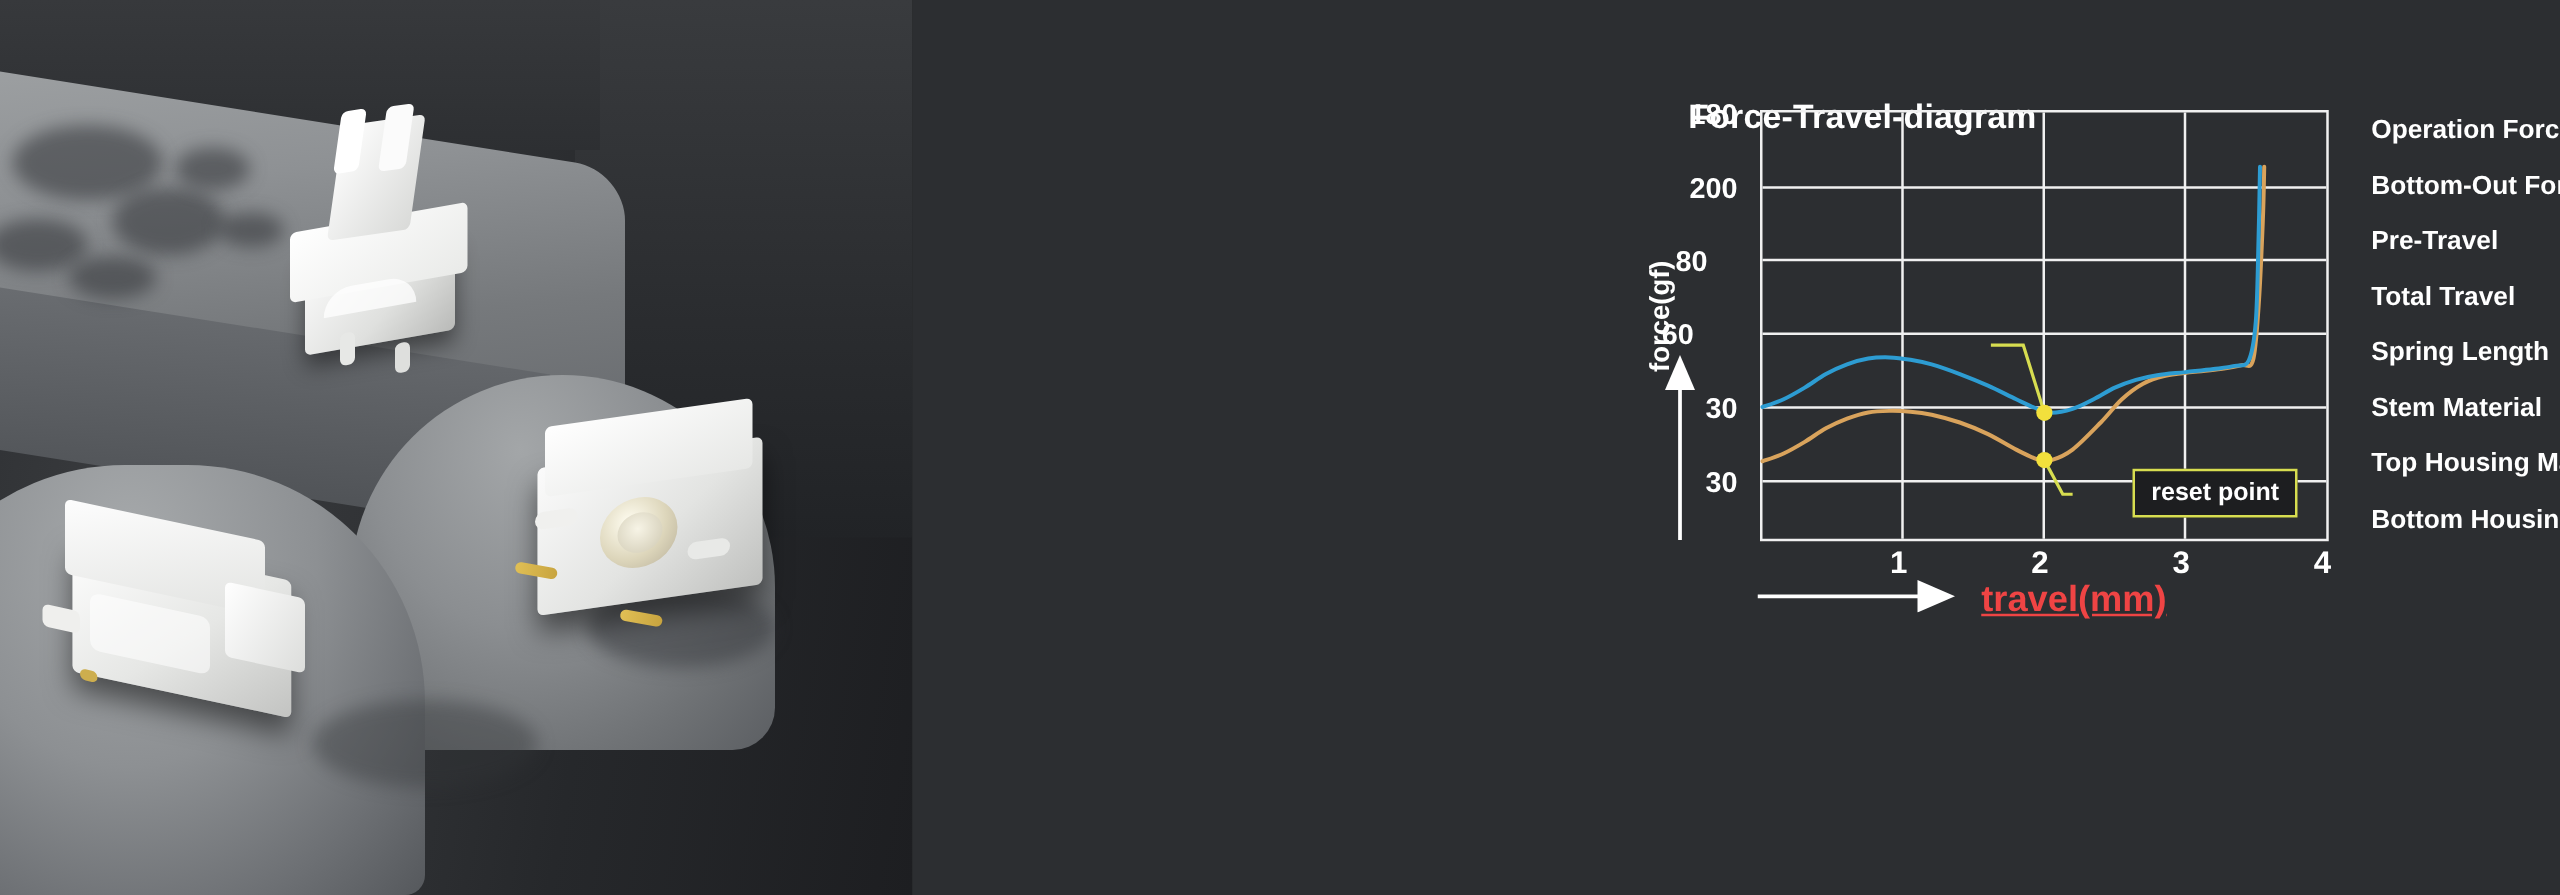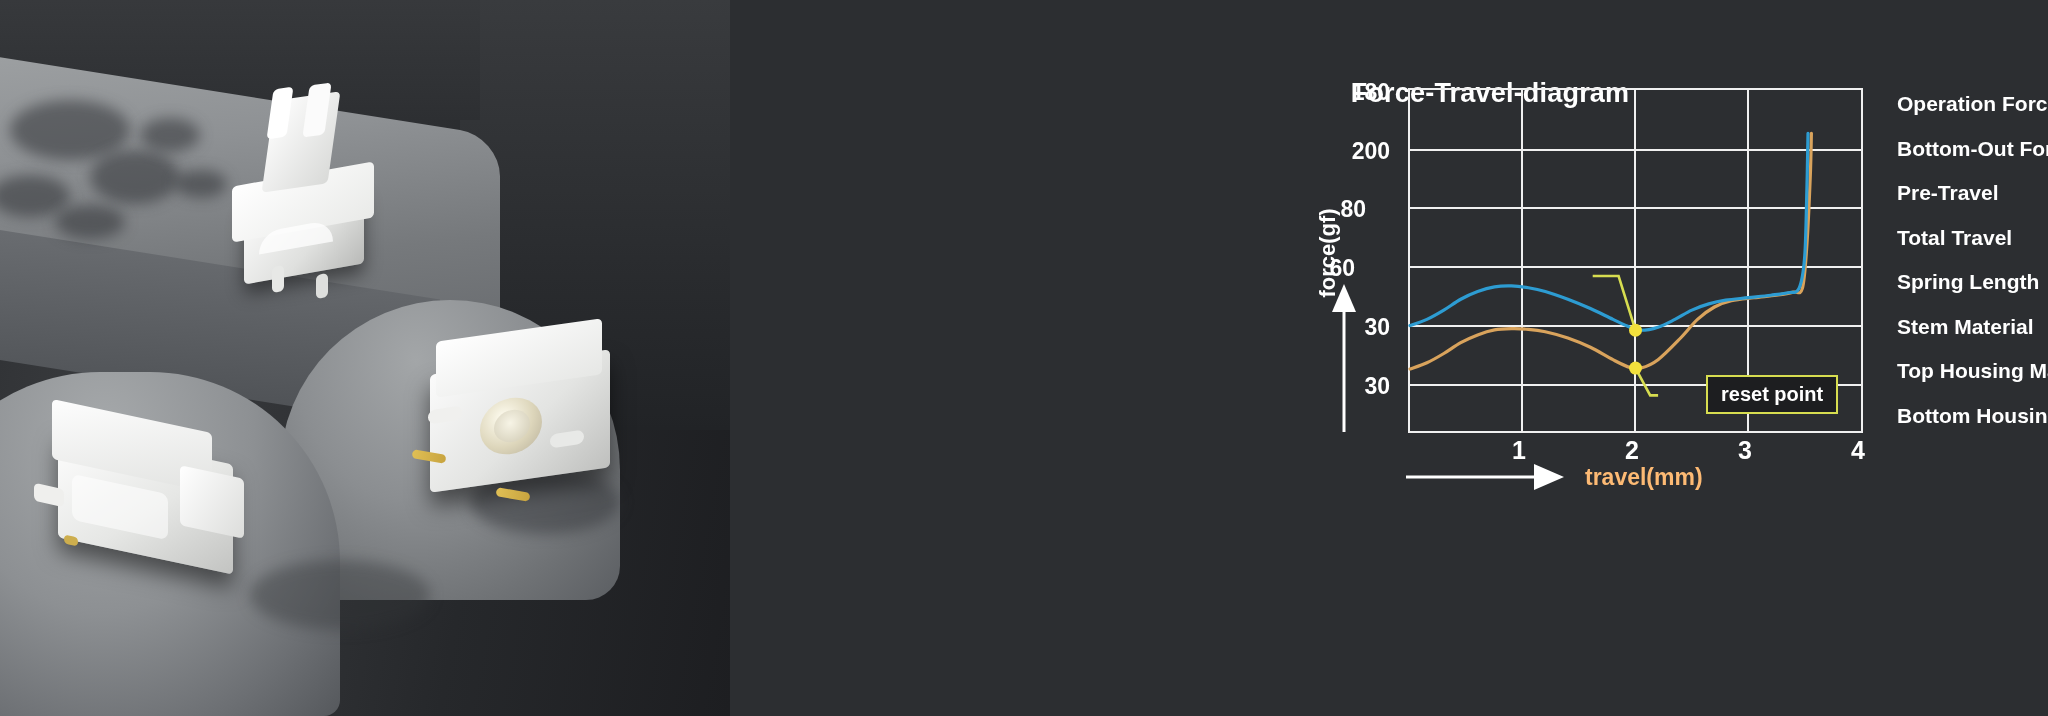--- a/index.html
+++ b/index.html
@@ -51,22 +51,22 @@
   .grid-v{position:absolute;top:0;bottom:0;width:2px;background:#f0f0f0;}
   .grid-h{position:absolute;left:0;right:0;height:2px;background:#f0f0f0;}
 
   .ylab{position:absolute;color:#fff;font-size:23px;font-weight:bold;text-align:right;
     width:60px;transform:translateY(-50%);}
   .xlab{position:absolute;color:#fff;font-size:25px;font-weight:bold;
     transform:translateX(-50%);top:436px;}
 
   .axis-title-y{position:absolute;left:598px;top:253px;color:#fff;font-size:22px;
     font-weight:bold;transform:translate(-50%,-50%) rotate(-90deg);white-space:nowrap;}
-  .axis-title-x{position:absolute;left:855px;top:464px;color:#fdba74;font-size:23px;
-    font-weight:bold;white-space:nowrap;}
+  .axis-title-x{position:absolute;left:855px;top:464px;color:#ef4444;font-size:29px;
+    font-weight:bold;white-space:nowrap;text-decoration:underline;}
 
   .callout{position:absolute;background:#1d1e20;border:2px solid #d7dd50;
     color:#fff;font-size:20px;font-weight:bold;padding:6px 13px;white-space:nowrap;}
 
   .watermark{position:absolute;left:618px;top:487px;font-size:54px;font-weight:bold;
     font-style:italic;color:#55585d;letter-spacing:-1px;
     font-family:"DejaVu Sans",sans-serif;}
 
   
   .specs{position:absolute;left:1167px;top:92px;width:560px;}

